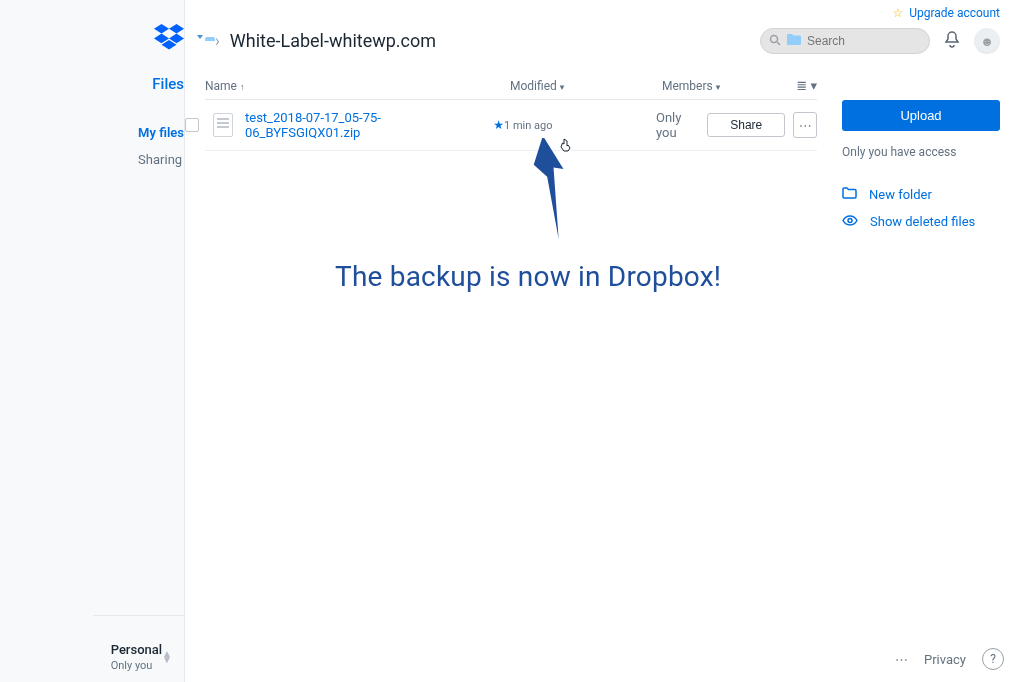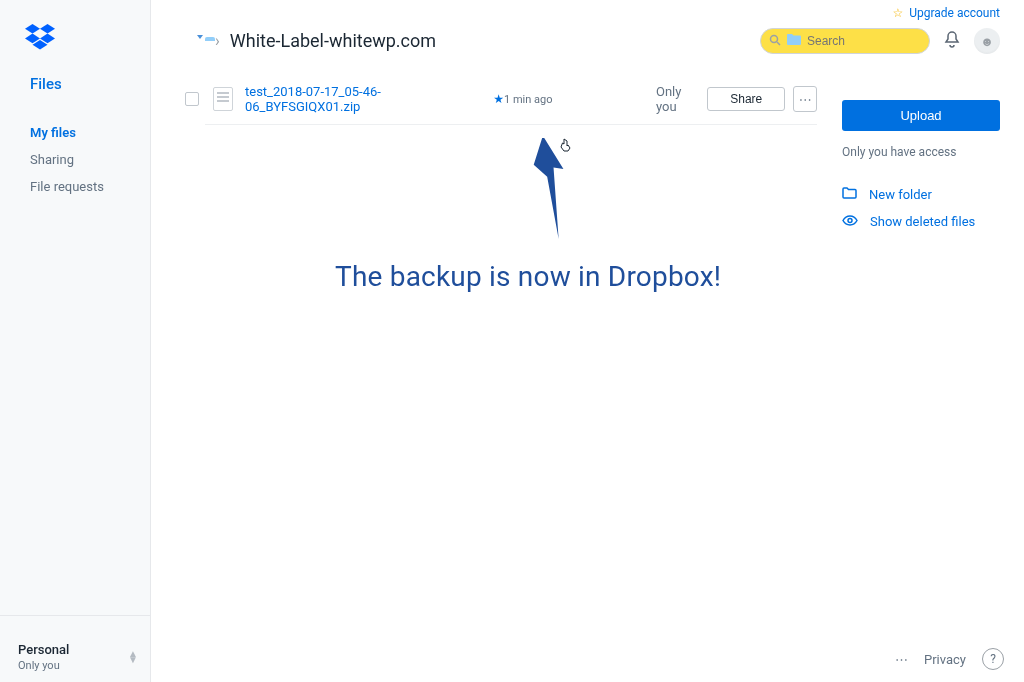--- a/index.html
+++ b/index.html
@@ -11,26 +11,27 @@
     width: 1024px;
     height: 682px;
     overflow: hidden;
     position: relative;
   }
 
   
   .sidebar-left {
     position: absolute;
     left: 0; top: 0;
-    width: 151px;
+    width: 185px;
     height: 100%;
     background: #f7f9fa;
     border-right: 1px solid #e6e8eb;
     display: flex;
     flex-direction: column;
+    align-items: flex-end;
   }
   .logo-wrap { padding: 24px 0 12px 25px; }
   .files-heading {
     padding: 10px 0 10px 30px;
     color: #0070e0;
     font-size: 15px;
     font-weight: 500;
   }
   .nav-list { margin-top: 16px; }
   .nav-item {
@@ -77,21 +78,21 @@
     width: 170px;
     height: 26px;
     border: 1px solid #d0d4d9;
     border-radius: 14px;
     display: flex;
     align-items: center;
     padding: 0 8px;
     gap: 6px;
     color: #9aa0a6;
     font-size: 12px;
-    background: #fde047;
+    background: #e5e5e5;
   }
   .search-folder { color: #92cef9; }
   .search-input {
     border: none;
     outline: none;
     flex: 1;
     font-size: 12px;
     color: #637282;
     background: transparent;
   }
@@ -293,21 +294,20 @@
         <polygon points="7.5,9.6 15,14.4 7.5,19.2 0,14.4"></polygon>
         <polygon points="22.5,9.6 30,14.4 22.5,19.2 15,14.4"></polygon>
         <polygon points="15,16 22.5,20.8 15,25.6 7.5,20.8"></polygon>
       </g>
     </svg>
   </div>
   <div class="files-heading">Files</div>
   <nav class="nav-list">
     <a class="nav-item active">My files</a>
     <a class="nav-item">Sharing</a>
-    <a class="nav-item">File requests</a>
   </nav>
   <div class="account-box">
     <div>
       <div class="account-text-name">Personal</div>
       <div class="account-text-sub">Only you</div>
     </div>
     <div class="updown">▲<br>▼</div>
   </div>
 </aside>
 
@@ -341,26 +341,38 @@
 <div class="breadcrumb">
   <span style="position:relative">
     <span class="crumb-folder"></span>
     <span class="crumb-folder-dot"></span>
   </span>
   <span class="crumb-sep">›</span>
   <span>White-Label-whitewp.com</span>
 </div>
 
 <div class="content">
+  <div class="col-head">
+    <div class="col-name">
+      <span>Name</span><span class="sort-arrow">↑</span>
+    </div>
+    <div class="col-mod">
+      <span>Modified</span><span class="sort-arrow">▾</span>
+    </div>
+    <div class="col-mem">
+      <span>Members</span><span class="sort-arrow">▾</span>
+    </div>
+    <span class="view-toggle">≣ ▾</span>
+  </div>
 
   <div class="file-row">
     <div class="checkbox"></div>
     <div class="file-icon"></div>
     <div class="col-name" style="flex:0 0 259px;display:flex;align-items:center">
-      <span class="file-name">test_2018-07-17_05-46-06_BYFSGIQX01.zip</span>
+      <span class="file-name">test_2018-07-17_05-75-06_BYFSGIQX01.zip</span>
       <span class="file-star">★</span>
     </div>
     <div class="col-mod file-mod">1 min ago</div>
     <div style="display:flex;align-items:center;flex:1">
       <span class="file-mem">Only you</span>
       <button class="share-btn">Share</button>
       <div class="more-btn">
         <span>⋯</span>
       </div>
     </div>

